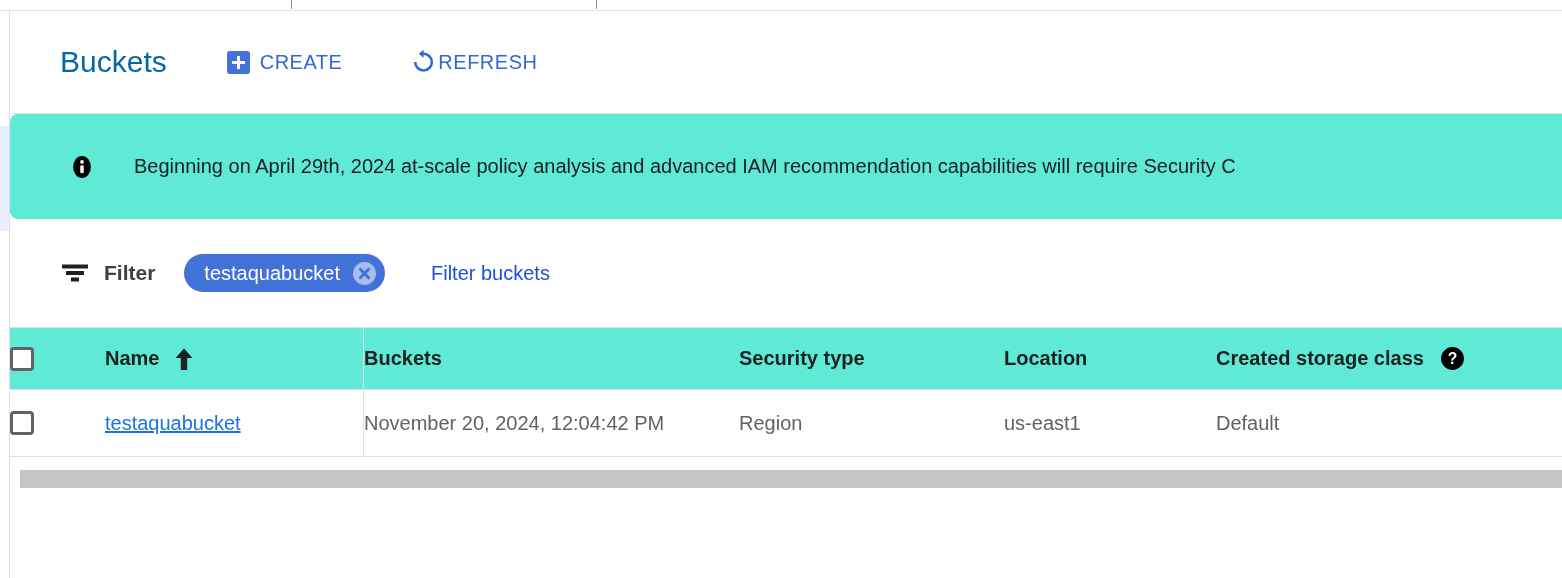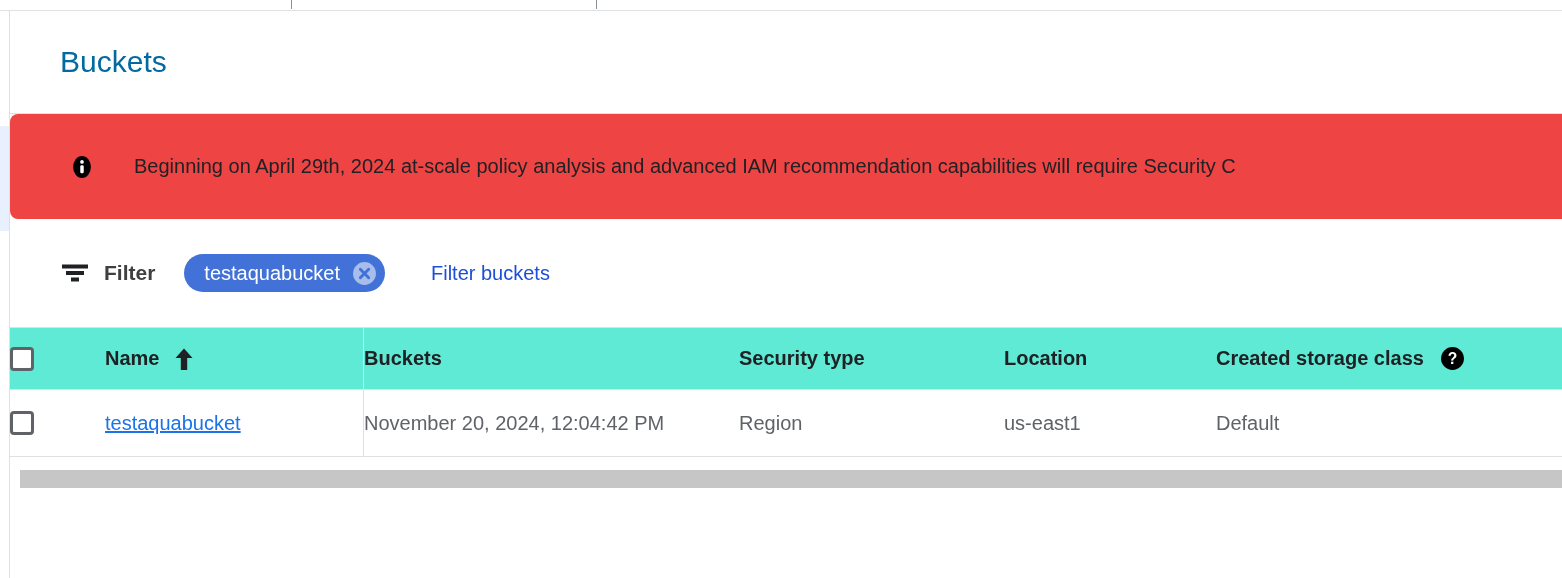--- a/index.html
+++ b/index.html
@@ -138,21 +138,21 @@
     margin-right: 2px;
     flex: 0 0 auto;
     display: block;
   }
 
   
   .banner {
     position: relative;
     margin: 0;
     height: 105px;
-    background: #ef4444;
+    background: #5eead4;
     border-radius: 8px 0 0 8px;
     display: flex;
     align-items: center;
     padding-left: 59px;
     box-sizing: border-box;
     overflow: hidden;
   }
   .icon-info {
     width: 26px; height: 26px;
     flex: 0 0 auto;
@@ -325,20 +325,33 @@
 
 <div class="left-rail">
   <div class="left-rail-blue"></div>
 </div>
 
 <div class="content">
 
   <div class="page-header">
     <div class="page-title">Buckets</div>
 
+    <div class="hdr-actions">
+      <button class="hdr-btn btn-create">
+        <span class="icon-plus-box"></span>
+        <span>CREATE</span>
+      </button>
+
+      <button class="hdr-btn btn-refresh">
+        <svg class="icon-refresh" viewBox="0 0 24 24">
+          <path d="M12.5 3.2 V0.6 L8.2 4.4 L12.5 8.2 V5.6 a6.5 6.5 0 1 1 -6.5 6.5 h-2.4 a8.9 8.9 0 1 0 8.9 -8.9 z" fill="#3367d6"></path>
+        </svg>
+        <span>REFRESH</span>
+      </button>
+    </div>
   </div>
 
   <div class="banner">
     <svg class="icon-info" viewBox="0 0 24 24">
       <ellipse cx="12" cy="12" rx="8.2" ry="10.2" fill="#000000"></ellipse>
       <circle cx="12" cy="7.3" r="1.7" fill="#ffffff"></circle>
       <rect x="10.4" y="10.4" width="3.2" height="7.4" rx="1.2" fill="#ffffff"></rect>
     </svg>
     <div class="banner-text">Beginning on April 29th, 2024 at-scale policy analysis and advanced IAM recommendation capabilities will require Security C</div>
   </div>

